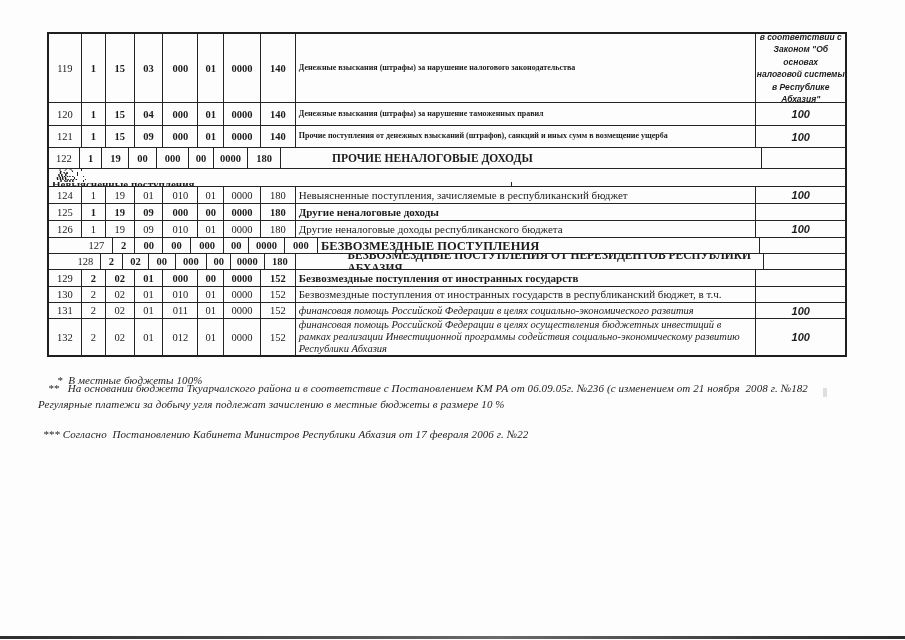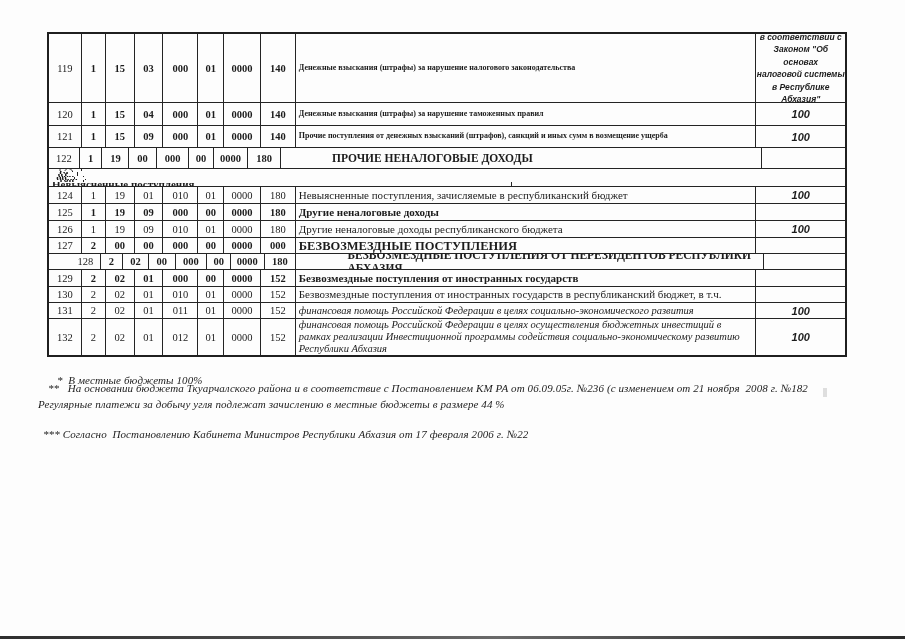--- a/index.html
+++ b/index.html
@@ -156,21 +156,21 @@
       <div class="t-cell codecell c-k1">1</div>
       <div class="t-cell codecell c-k2">19</div>
       <div class="t-cell codecell c-k3">09</div>
       <div class="t-cell codecell c-k4">010</div>
       <div class="t-cell codecell c-k5">01</div>
       <div class="t-cell codecell c-k6">0000</div>
       <div class="t-cell codecell c-k7">180</div>
       <div class="t-cell c-desc">Другие неналоговые доходы республиканского бюджета</div>
       <div class="t-cell c-val">100</div>
     </div>
-    <div class="t-row d-capslg kbold" style="height: 16px;">
+    <div class="t-row d-capslg kbold" style="height: 16px; padding-left: 32px;">
       <div class="t-cell c-num">127</div>
       <div class="t-cell codecell c-k1">2</div>
       <div class="t-cell codecell c-k2">00</div>
       <div class="t-cell codecell c-k3">00</div>
       <div class="t-cell codecell c-k4">000</div>
       <div class="t-cell codecell c-k5">00</div>
       <div class="t-cell codecell c-k6">0000</div>
       <div class="t-cell codecell c-k7">000</div>
       <div class="t-cell c-desc">БЕЗВОЗМЕЗДНЫЕ ПОСТУПЛЕНИЯ</div>
       <div class="t-cell c-val"></div>
@@ -232,17 +232,17 @@
       <div class="t-cell codecell c-k5">01</div>
       <div class="t-cell codecell c-k6">0000</div>
       <div class="t-cell codecell c-k7">152</div>
       <div class="t-cell c-desc">финансовая помощь Российской Федерации в целях осуществления бюджетных инвестиций в рамках реализации Инвестиционной программы содействия социально-экономическому развитию Республики Абхазия</div>
       <div class="t-cell c-val">100</div>
     </div>
   </div>
 
 <div class="footnote" id="fn1">*  В местные бюджеты 100%</div>
 <div class="footnote" id="fn2a">**   На основании бюджета Ткуарчалского района и в соответствие с Постановлением КМ РА от 06.09.05г. №236 (с изменением от 21 ноября  2008 г. №182</div>
-<div class="footnote" id="fn2b">Регулярные платежи за добычу угля подлежат зачислению в местные бюджеты в размере 44 %</div>
+<div class="footnote" id="fn2b">Регулярные платежи за добычу угля подлежат зачислению в местные бюджеты в размере 10 %</div>
 <div class="footnote" id="fn3">*** Согласно  Постановлению Кабинета Министров Республики Абхазия от 17 февраля 2006 г. №22</div>
 
 <div class="speck" style="left:823px;top:388px;width:4px;height:9px;"></div>
 <div class="bottom-edge"></div>
 
 </body></html>

